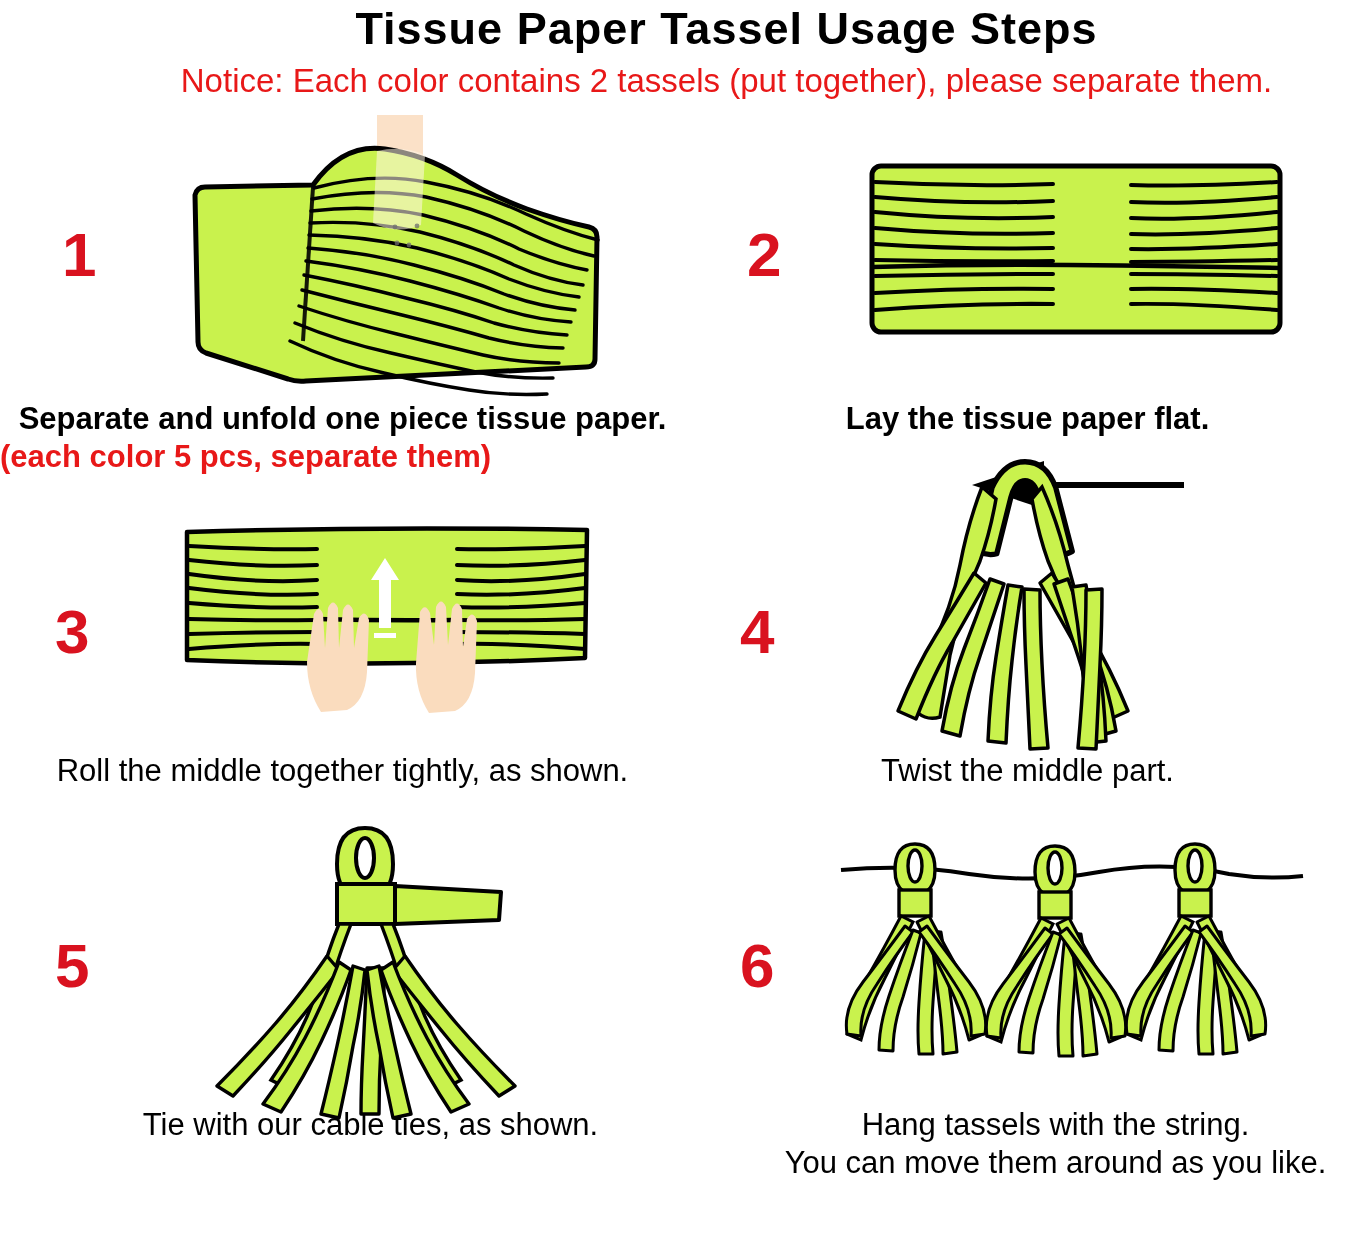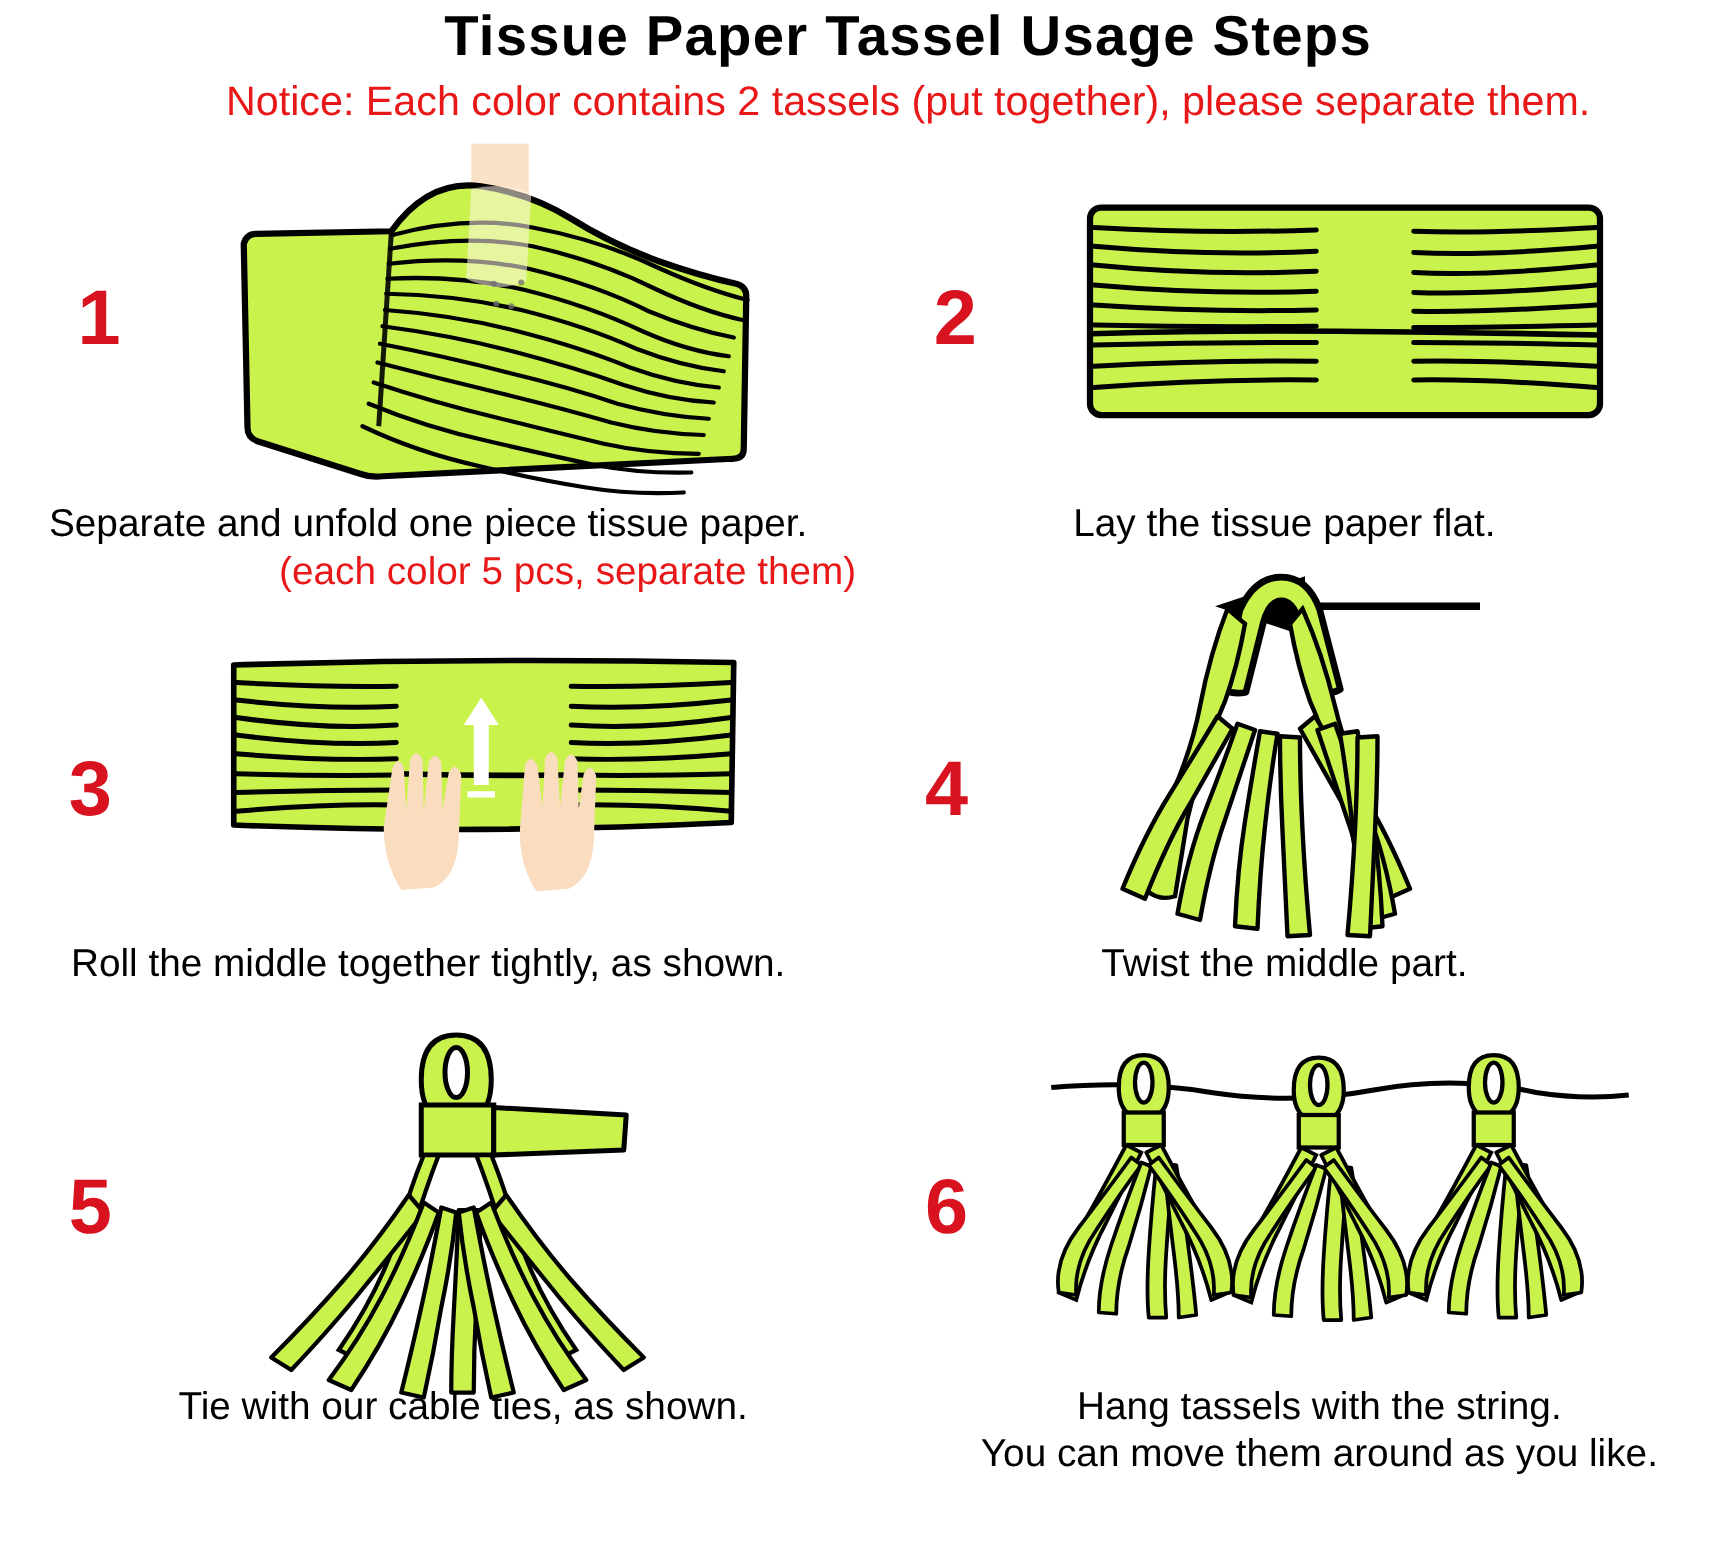--- a/index.html
+++ b/index.html
@@ -78,31 +78,31 @@
   }
 
   .caption {
     text-align: center;
     font-size: 31px;
     line-height: 1.2;
     color: #000000;
     white-space: nowrap;
   }
   .caption-sub {
-    text-align: right;
+    text-align: left;
     font-size: 31px;
     line-height: 1.25;
     color: #e81818;
     white-space: nowrap;
   }
 
   
   .row1 { height: 300px; }
   .row1 .step-number { margin-left: 62px; margin-top: 10px; }
-  .row1-captions { height: 112px; }
+  .row1-captions { height: 112px; font-weight: bold; }
 
   .row2 { height: 240px; }
   .row2 .step-number { margin-left: 55px; }
   .row2-captions { height: 74px; }
 
   .row3 { height: 280px; }
   .row3 .step-number { margin-left: 55px; }
   .row3-captions { height: 110px; padding-left: 28px; }
 
   .cap-wrap { display: flex; width: 100%; }

